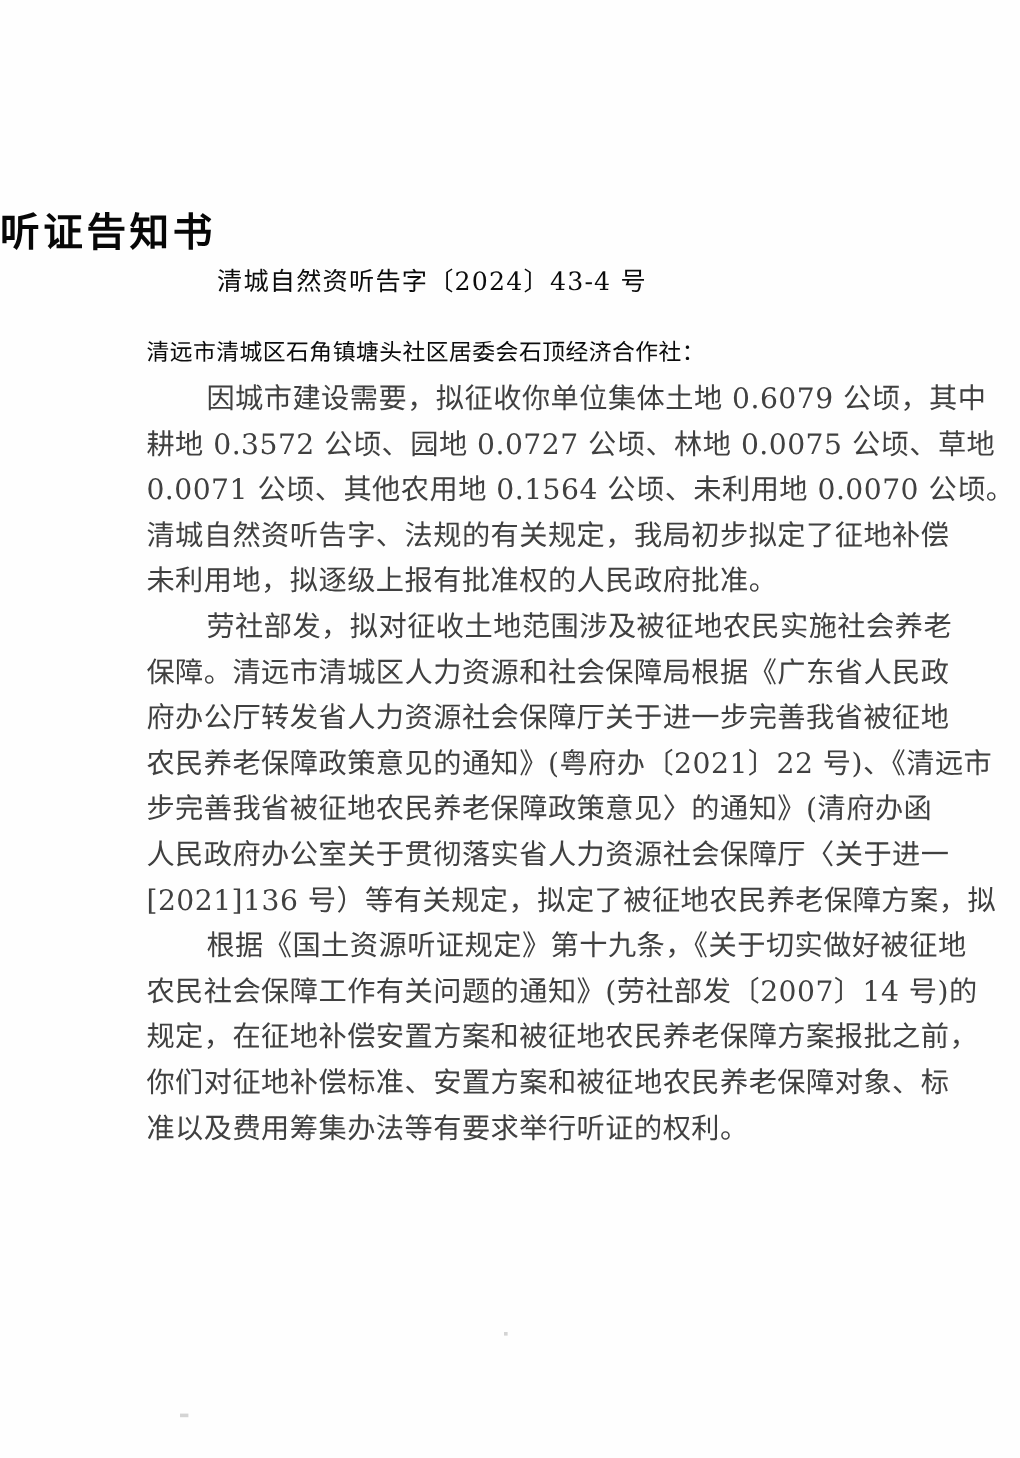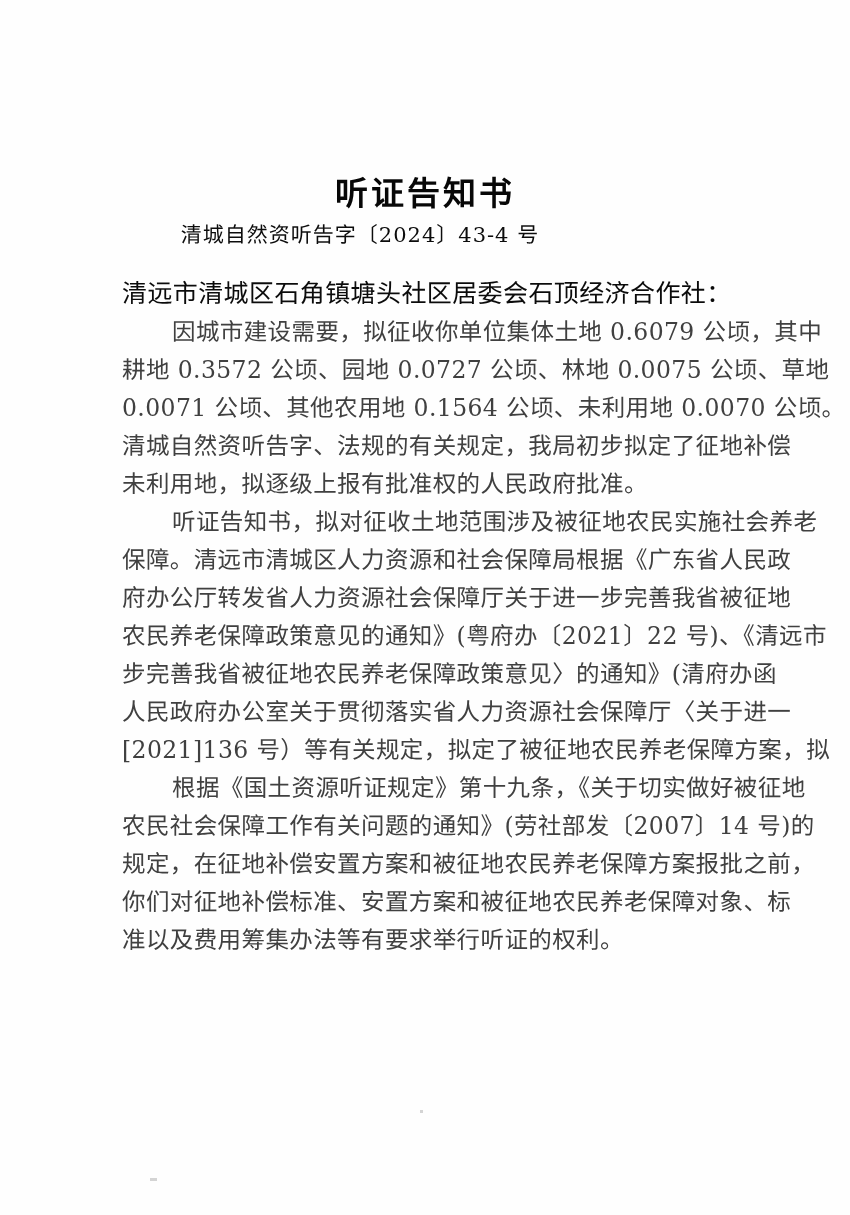--- a/index.html
+++ b/index.html
@@ -23,21 +23,20 @@
     inset: 0;
     background: #fefefe;
   }
 
   
   .doc-title {
     position: absolute;
     top: 152px;
     left: 0;
     width: 850px;
-    text-align: center;
     font-size: 33px;
     font-weight: 700;
     letter-spacing: 3px;
     line-height: 1.2;
     font-family: "DejaVu Sans", "Liberation Sans", sans-serif;
     color: #070707;
   }
 
   
   .doc-number {
@@ -67,21 +66,21 @@
     letter-spacing: 0.4px;
     white-space: pre;
     color: #404040;
   }
 
   .doc-line.indent {
     text-indent: 50px;
   }
 
   .recipient-line {
-    font-size: 25px;
+    font-size: 19px;
     line-height: 38px;
     height: 38px;
     letter-spacing: 0.4px;
     white-space: pre;
     color: #0b0b0b;
   }
 
   
   .speck {
     position: absolute;
@@ -103,21 +102,21 @@
 
     <div id="paragraphs-host">
         <div>
           <div class="doc-line indent">因城市建设需要，拟征收你单位集体土地 0.6079 公顷，其中</div>
           <div class="doc-line">耕地 0.3572 公顷、园地 0.0727 公顷、林地 0.0075 公顷、草地</div>
           <div class="doc-line">0.0071 公顷、其他农用地 0.1564 公顷、未利用地 0.0070 公顷。</div>
           <div class="doc-line">清城自然资听告字、法规的有关规定，我局初步拟定了征地补偿</div>
           <div class="doc-line">未利用地，拟逐级上报有批准权的人民政府批准。</div>
         </div>
         <div>
-          <div class="doc-line indent">听证告知书，拟对征收土地范围涉及被征地农民实施社会养老</div>
+          <div class="doc-line indent">劳社部发，拟对征收土地范围涉及被征地农民实施社会养老</div>
           <div class="doc-line">保障。清远市清城区人力资源和社会保障局根据《广东省人民政</div>
           <div class="doc-line">府办公厅转发省人力资源社会保障厅关于进一步完善我省被征地</div>
           <div class="doc-line">农民养老保障政策意见的通知》(粤府办〔2021〕22 号)、《清远市</div>
           <div class="doc-line">步完善我省被征地农民养老保障政策意见〉的通知》(清府办函</div>
           <div class="doc-line">人民政府办公室关于贯彻落实省人力资源社会保障厅〈关于进一</div>
           <div class="doc-line">[2021]136 号）等有关规定，拟定了被征地农民养老保障方案，拟</div>
         </div>
         <div>
           <div class="doc-line indent">根据《国土资源听证规定》第十九条，《关于切实做好被征地</div>
           <div class="doc-line">农民社会保障工作有关问题的通知》(劳社部发〔2007〕14 号)的</div>

